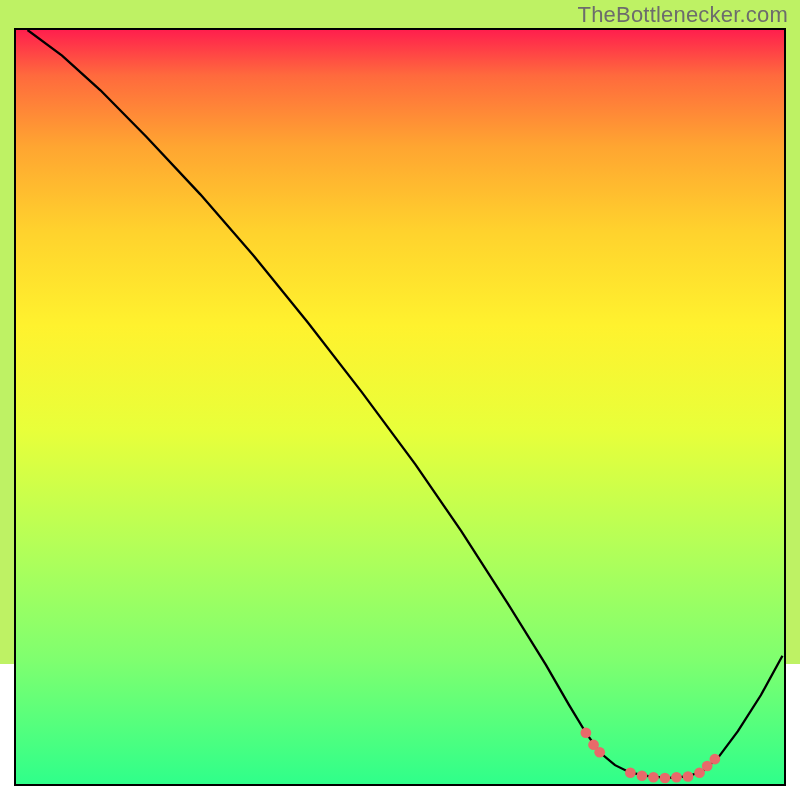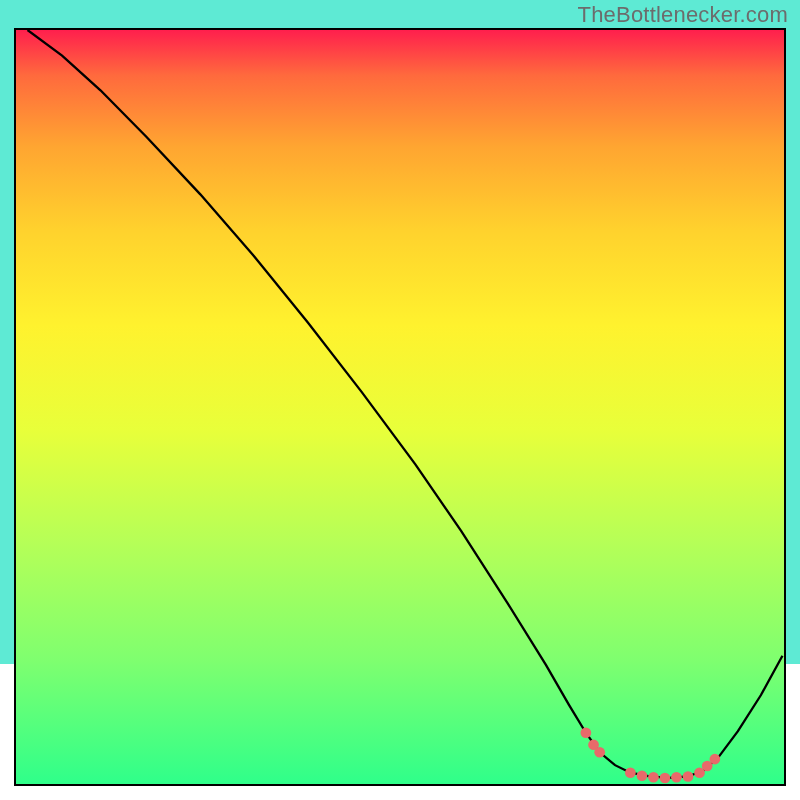--- a/index.html
+++ b/index.html
@@ -8,21 +8,21 @@
     width: 800px;
     height: 800px;
     overflow: hidden;
     background: #fff;
     font-family: Arial, sans-serif;
   }
   .outer {
     width: 800px;
     height: 664px;
     position: relative;
-    background: #5eead4;
+    background: #bef264;
   }
   .watermark {
     position: absolute;
     top: 2px;
     right: 12px;
     font-size: 22px;
     color: #6c6c6c;
     font-weight: 400;
     letter-spacing: 0.2px;
   }

